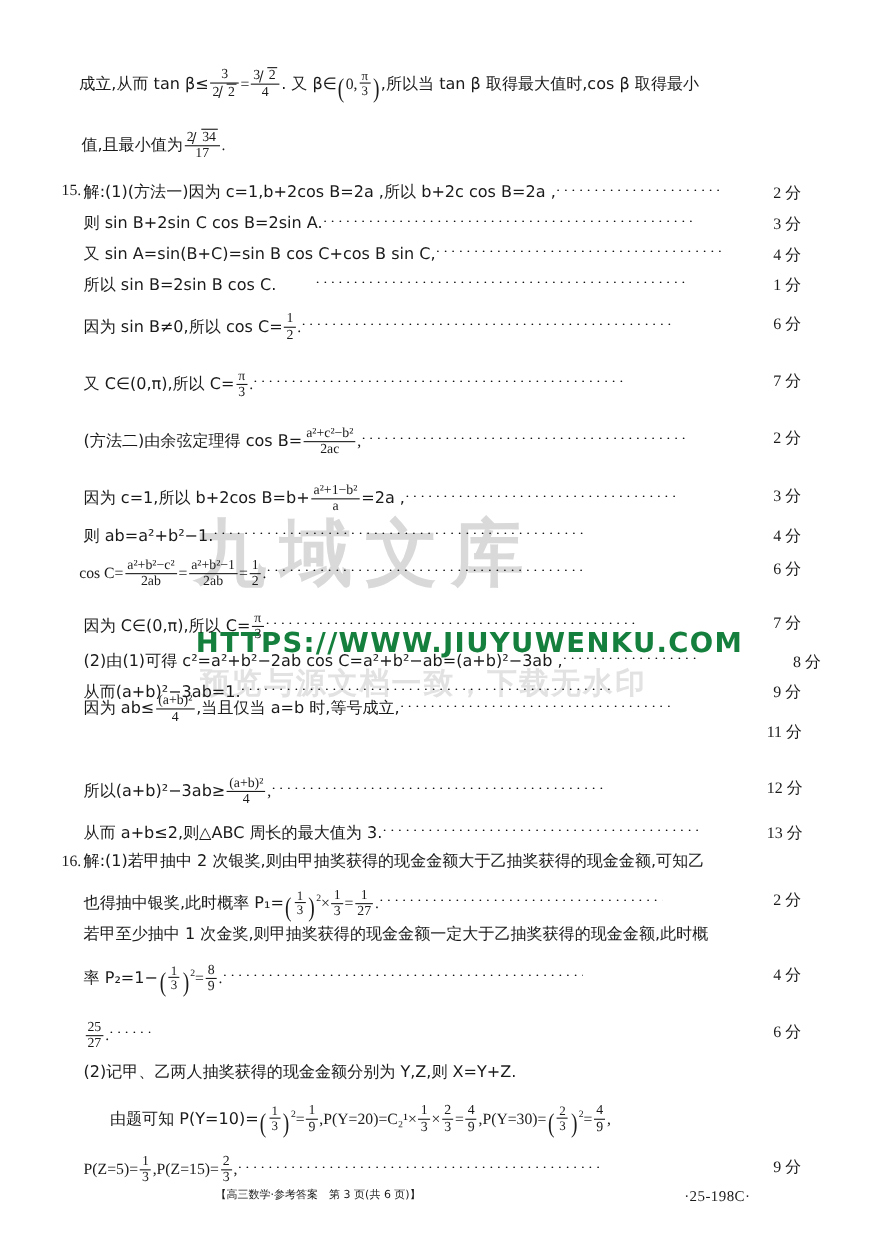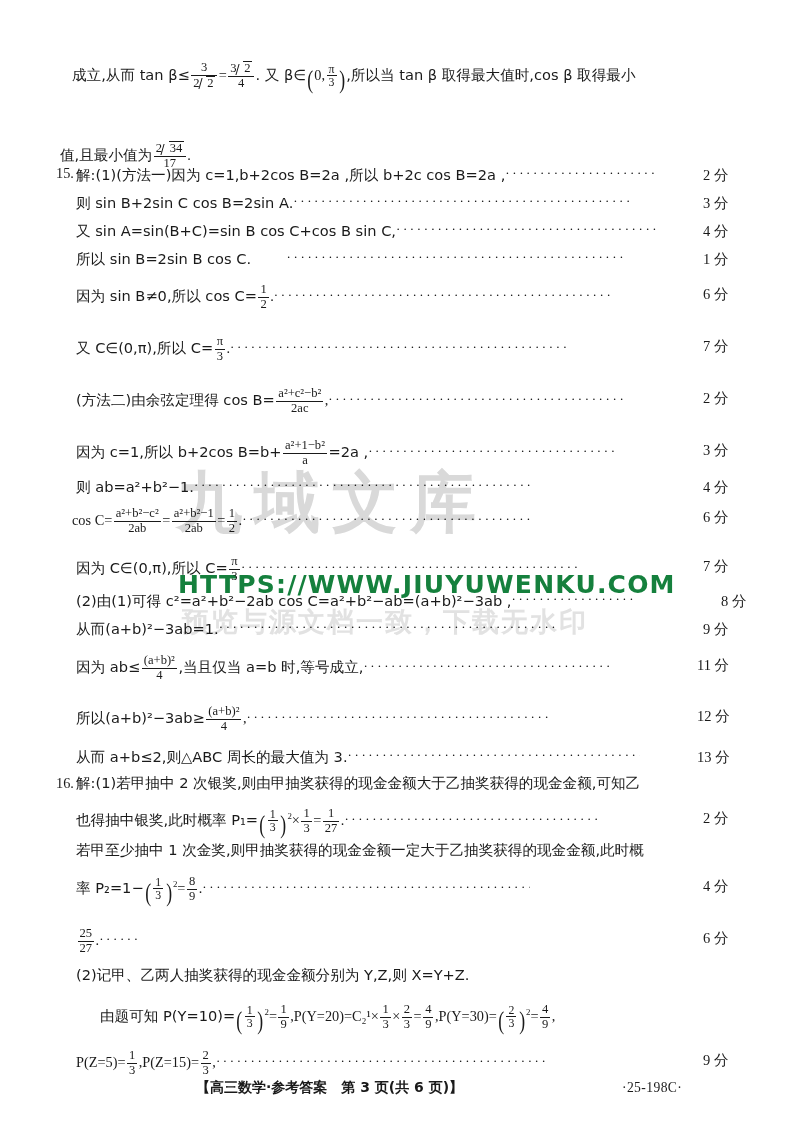--- a/index.html
+++ b/index.html
@@ -92,21 +92,21 @@
     font-size:14.5px;white-space:nowrap;
   }
 
   
   .footer{
     position:absolute;left:0;top:1079px;width:793px;z-index:3;
     font-size:13.4px;
   }
   .foot-center{
     position:absolute;left:196px;top:0;white-space:nowrap;
-    font-family:"DejaVu Sans","Liberation Sans",sans-serif;font-size:14px;font-weight:bold;
+    font-family:"DejaVu Sans","Liberation Sans",sans-serif;font-size:10px;
   }
   .foot-right{
     position:absolute;left:622px;top:1px;white-space:nowrap;
     font-family:"Liberation Serif","DejaVu Serif",serif;font-size:13.6px;letter-spacing:.4px;
   }
 </style>
 </head>
 <body>
 
 <div class="page">
@@ -116,21 +116,21 @@
     <div class="wm-url">HTTPS://WWW.JIUYUWENKU.COM</div>
     <div class="wm-sub">预览与源文档一致，下载无水印</div>
   </div>
 
   <div class="content">
 
     <div class="ln" style="left:72px; top:62px;">
       <span class="han">成立,从而 tan β≤</span><span class="frac"><span class="num">3</span><span class="den num"><span>2</span><span class="rad"><span class="bar">2</span></span></span></span><span class="mathrm">=</span><span class="frac"><span class="num"><span>3</span><span class="rad"><span class="bar">2</span></span></span><span class="den num">4</span></span><span class="han">. 又 β∈</span><span class="bigp">(</span><span class="num">0</span><span class="mathrm">,</span><span class="frac sm"><span class="mathrm">π</span><span class="den num">3</span></span><span class="bigp">)</span><span class="han">,所以当 tan β 取得最大值时,cos β 取得最小</span>
     </div>
 
-    <div class="ln" style="left:60px; top:118px;margin-top:24px;">
+    <div class="ln" style="left:74px; top:118px;">
       <span class="han">值,且最小值为</span><span class="frac"><span class="num"><span>2</span><span class="rad"><span class="bar">34</span></span></span><span class="den num">17</span></span><span class="mathrm">.</span>
     </div>
 
     <div class="ln" style="left:56px; top:166px;">
       <span class="num">15.</span>
     </div>
     <div class="ln" style="left:76px; top:166px;">
       <span class="han">解:(1)(方法一)因为 c=1,b+2cos B=2a ,所以 b+2c cos B=2a ,</span><span class="dots" style="width:150px">·······························</span>
     </div>
     <div class="score" style="left:703px; top:166px;">2 分</div>
@@ -188,21 +188,21 @@
     <div class="ln" style="left:76px; top:592px;">
       <span class="han">(2)由(1)可得 c²=a²+b²−2ab cos C=a²+b²−ab=(a+b)²−3ab ,</span><span class="dots" style="width:125px">·······························</span>
     </div>
     <div class="score" style="left:721px; top:592px;">8 分</div>
 
     <div class="ln" style="left:76px; top:620px;">
       <span class="han">从而(a+b)²−3ab=1.</span><span class="dots" style="width:402px">·················································</span>
     </div>
     <div class="score" style="left:703px; top:620px;">9 分</div>
 
-    <div class="ln" style="left:76px; top:655px;">
+    <div class="ln" style="left:76px; top:631px;">
       <span class="han">因为 ab≤</span><span class="frac"><span class="mathrm">(a+b)²</span><span class="den num">4</span></span><span class="han">,当且仅当 a=b 时,等号成立,</span><span class="dots" style="width:248px">·················································</span>
     </div>
     <div class="score" style="left:697px; top:656px;">11 分</div>
 
     <div class="ln" style="left:76px; top:706px;">
       <span class="han">所以(a+b)²−3ab≥</span><span class="frac"><span class="mathrm">(a+b)²</span><span class="den num">4</span></span><span class="mathrm">,</span><span class="dots" style="width:303px">·················································</span>
     </div>
     <div class="score" style="left:697px; top:707px;">12 分</div>
 
     <div class="ln" style="left:76px; top:748px;">

